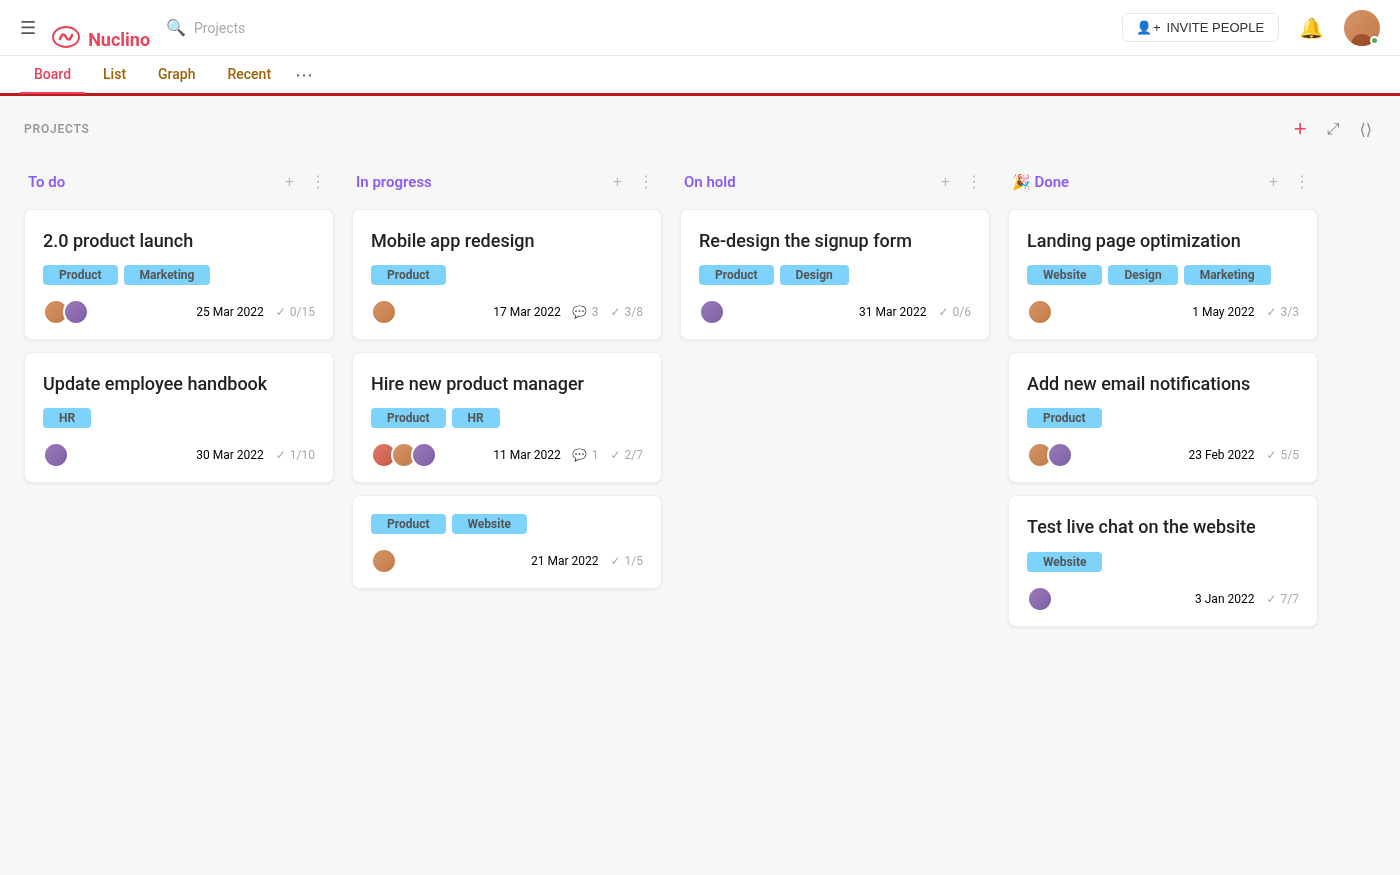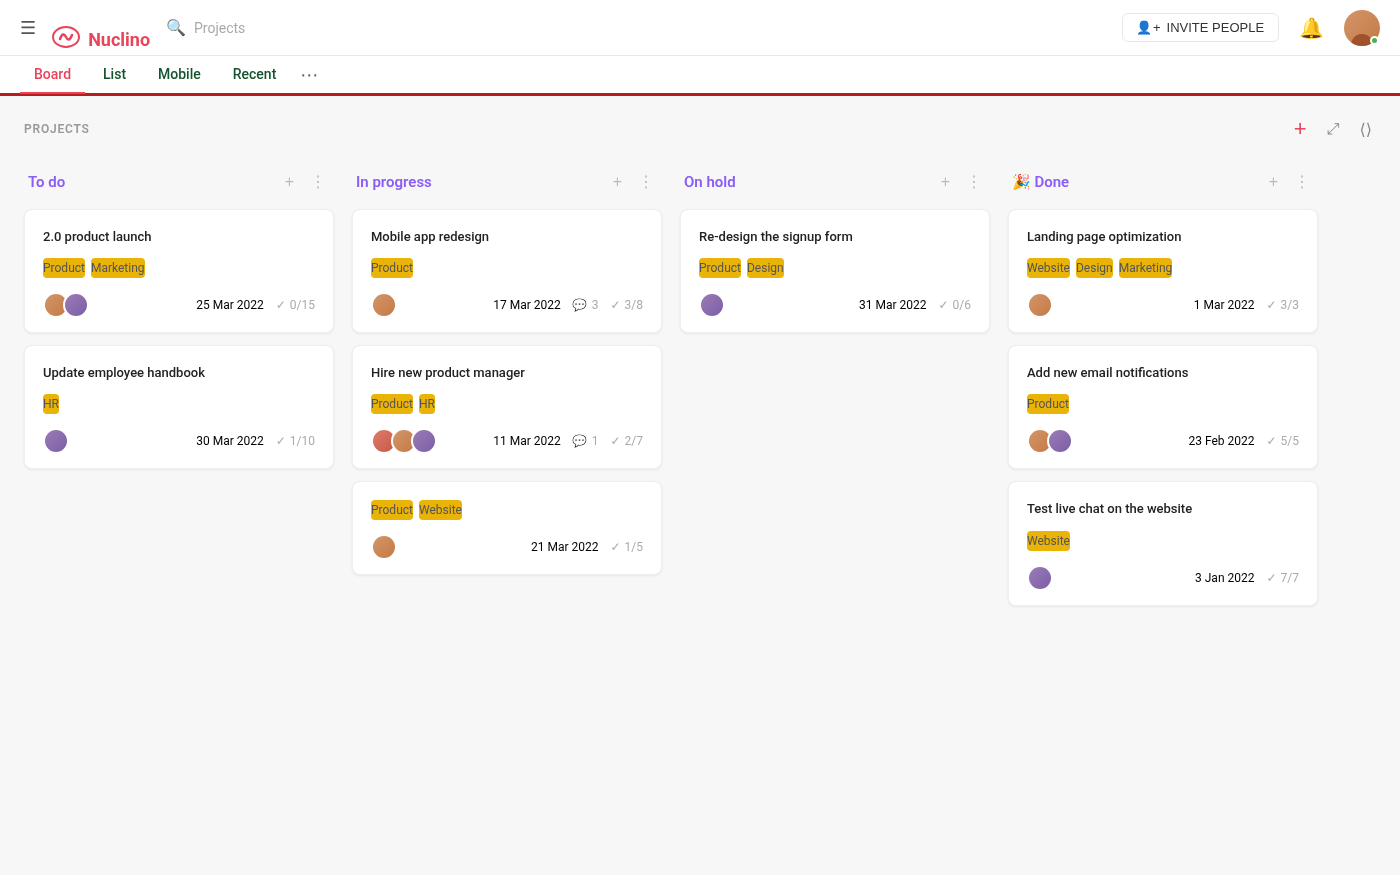--- a/index.html
+++ b/index.html
@@ -37,21 +37,21 @@
       position: absolute; bottom: 1px; right: 1px; width: 9px; height: 9px;
       background: #4caf50; border-radius: 50%; border: 2px solid #fff;
     }
 
     
     .tabs {
       display: flex; align-items: center; padding: 0 20px; background: #fff;
       border-bottom: 3px solid #b91c1c; gap: 4px;
     }
     .tab {
-      padding: 10px 14px; cursor: pointer; color: #14532d; font-size: 14px; font-weight: 500;
+      padding: 10px 14px; cursor: pointer; color: #a16207; font-size: 14px; font-weight: 500;
       border-bottom: 2px solid transparent; margin-bottom: -1px;
     }
     .tab.active { color: #e8445a; border-bottom-color: #e8445a; }
     .tab-more { color: #666; font-size: 18px; cursor: pointer; padding: 8px 6px; }
 
     
     .board-header {
       display: flex; align-items: center; justify-content: space-between;
       padding: 16px 24px 8px; background: #f7f7f8;
     }
@@ -71,25 +71,25 @@
     .column-title { font-size: 15px; font-weight: 600; color: #8b5cf6; }
     .column-actions { display: flex; align-items: center; gap: 8px; }
     .col-action-btn { background: none; border: none; cursor: pointer; color: #bbb; font-size: 16px; padding: 2px 4px; }
 
     
     .card {
       background: #fff; border-radius: 8px; padding: 18px 18px 14px;
       margin-bottom: 12px; box-shadow: 0 1px 3px rgba(0,0,0,0.07);
       border: 1px solid #efefef; cursor: pointer;
     }
-    .card-title { font-size: 13px; font-weight: 500; color: #222; margin-bottom: 12px; line-height: 1.4; }
+    .card-title { font-size: 18px; font-weight: 500; color: #222; margin-bottom: 12px; line-height: 1.4; }
     .card-tags { display: flex; flex-wrap: wrap; gap: 6px; margin-bottom: 14px; }
     .tag {
-      background: #eab308; border-radius: 4px; padding: 3px 0;
-      font-size: 12px; color: #555; font-weight: 400;
+      background: #7dd3fc; border-radius: 4px; padding: 3px 16px;
+      font-size: 12px; color: #555; font-weight: 700;
     }
     .card-footer { display: flex; align-items: center; justify-content: space-between; }
     .card-avatars { display: flex; }
     .card-avatar {
       width: 26px; height: 26px; border-radius: 50%; border: 2px solid #fff;
       margin-right: -6px; overflow: hidden;
     }
     .card-avatar:last-child { margin-right: 0; }
     .avatar-a { background: linear-gradient(135deg, #d4956a, #c47a45); }
     .avatar-b { background: linear-gradient(135deg, #9c7bb5, #7b5ea7); }
@@ -128,21 +128,21 @@
     <div class="avatar-wrap">
       <div class="avatar-face"></div>
       <div class="online-dot"></div>
     </div>
   </div>
 </div>
 
 <div class="tabs">
   <div class="tab active">Board</div>
   <div class="tab">List</div>
-  <div class="tab">Mobile</div>
+  <div class="tab">Graph</div>
   <div class="tab">Recent</div>
   <div class="tab-more">⋯</div>
 </div>
 
 <div class="board-header">
   <span class="board-title">PROJECTS</span>
   <div class="board-actions">
     <button class="board-action-btn" style="color:#e8445a; font-size:22px; font-weight:300;">+</button>
     <button class="board-action-btn" style="font-size:16px;">⤢</button>
     <button class="board-action-btn" style="font-size:16px;">⟨⟩</button>
@@ -299,21 +299,21 @@
       <div class="card-tags">
         <span class="tag">Website</span>
         <span class="tag">Design</span>
         <span class="tag">Marketing</span>
       </div>
       <div class="card-footer">
         <div class="card-avatars">
           <div class="card-avatar avatar-a"></div>
         </div>
         <div class="card-meta">
-          <span class="card-date">1 Mar 2022</span>
+          <span class="card-date">1 May 2022</span>
           <span class="card-check"><span>✓</span> 3/3</span>
         </div>
       </div>
     </div>
 
     <div class="card">
       <div class="card-title">Add new email notifications</div>
       <div class="card-tags">
         <span class="tag">Product</span>
       </div>

